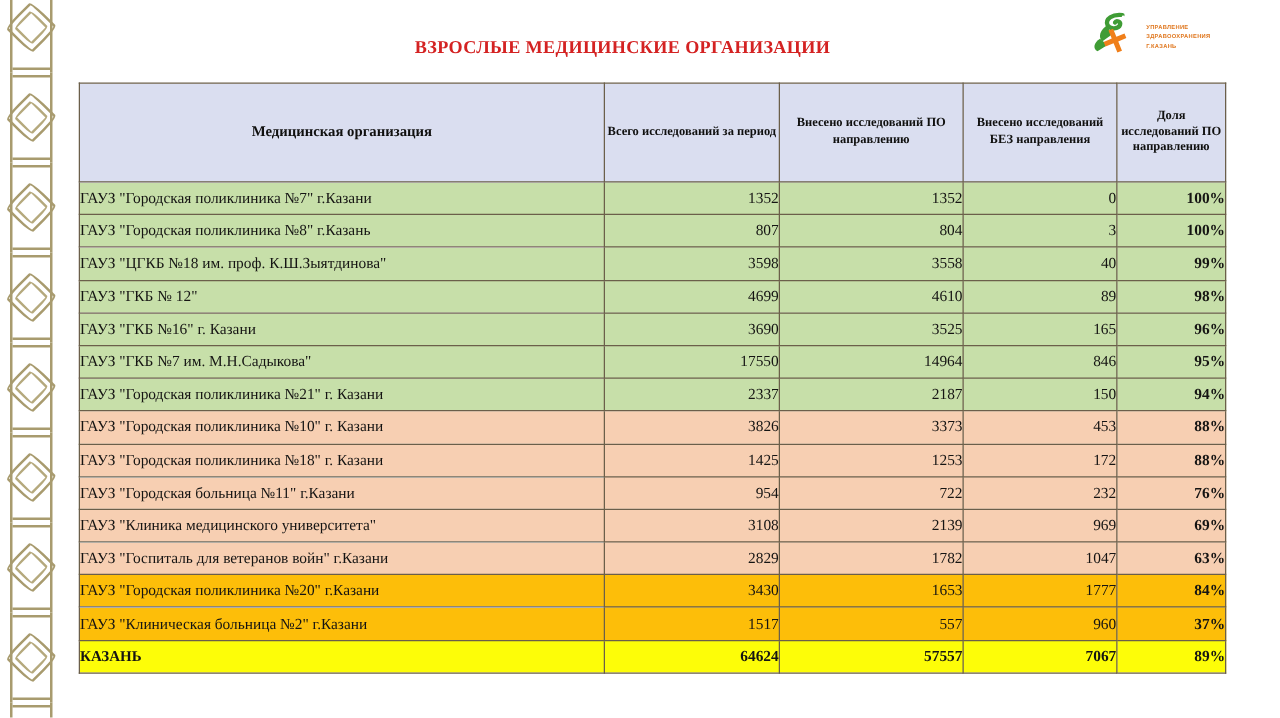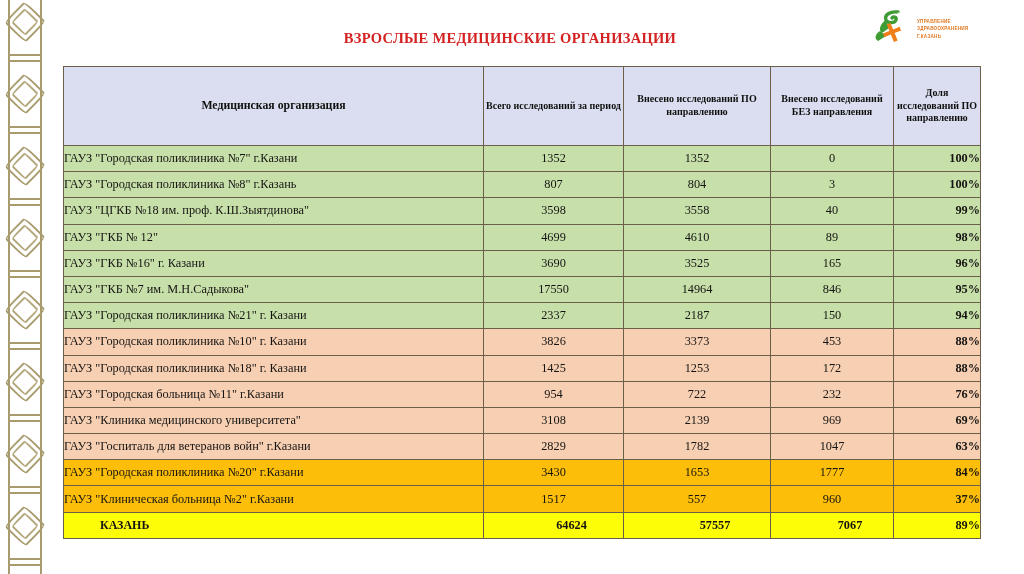--- a/index.html
+++ b/index.html
@@ -78,21 +78,21 @@
     width: 30px;
     height: 2.2px;
     background: #a89b6e;
   }
   .orn-unit .link-t { top: 2px; }
   .orn-unit .link-b { bottom: 2px; }
 
   
   .slide-title {
     position: absolute;
-    left: 160px;
+    left: 148px;
     top: 30px;
     width: 700px;
     text-align: center;
     font-size: 14.5px;
     font-weight: bold;
     color: #d42222;
     letter-spacing: 0.3px;
     font-family: "Liberation Serif", "DejaVu Serif", serif;
   }
 
@@ -158,30 +158,29 @@
     height: 25.2px;
     font-size: 12.3px;
     color: #151413;
   }
   td.c-org {
     text-align: left;
     padding-left: 9px;
     white-space: nowrap;
     overflow: hidden;
   }
-  td.c-num { text-align: center; }
+  td.c-num { text-align: right; }
   td.c-pct { text-align: right; font-weight: bold; }
 
   tr.band-green td { background: #c7dfa9; }
   tr.band-peach td { background: #f7cfb2; }
   tr.band-orange td { background: #fdbe09; }
   tr.total td {
     background: #fdfd08;
     font-weight: bold;
-    padding-left: 36px;
   }
   tr.total td.c-org { font-size: 12px; }
 
   col.w-org { width: 420px; }
   col.w-tot { width: 140px; }
   col.w-po  { width: 147px; }
   col.w-bez { width: 123px; }
   col.w-pct { width: 87px; }
 </style>
 </head>

